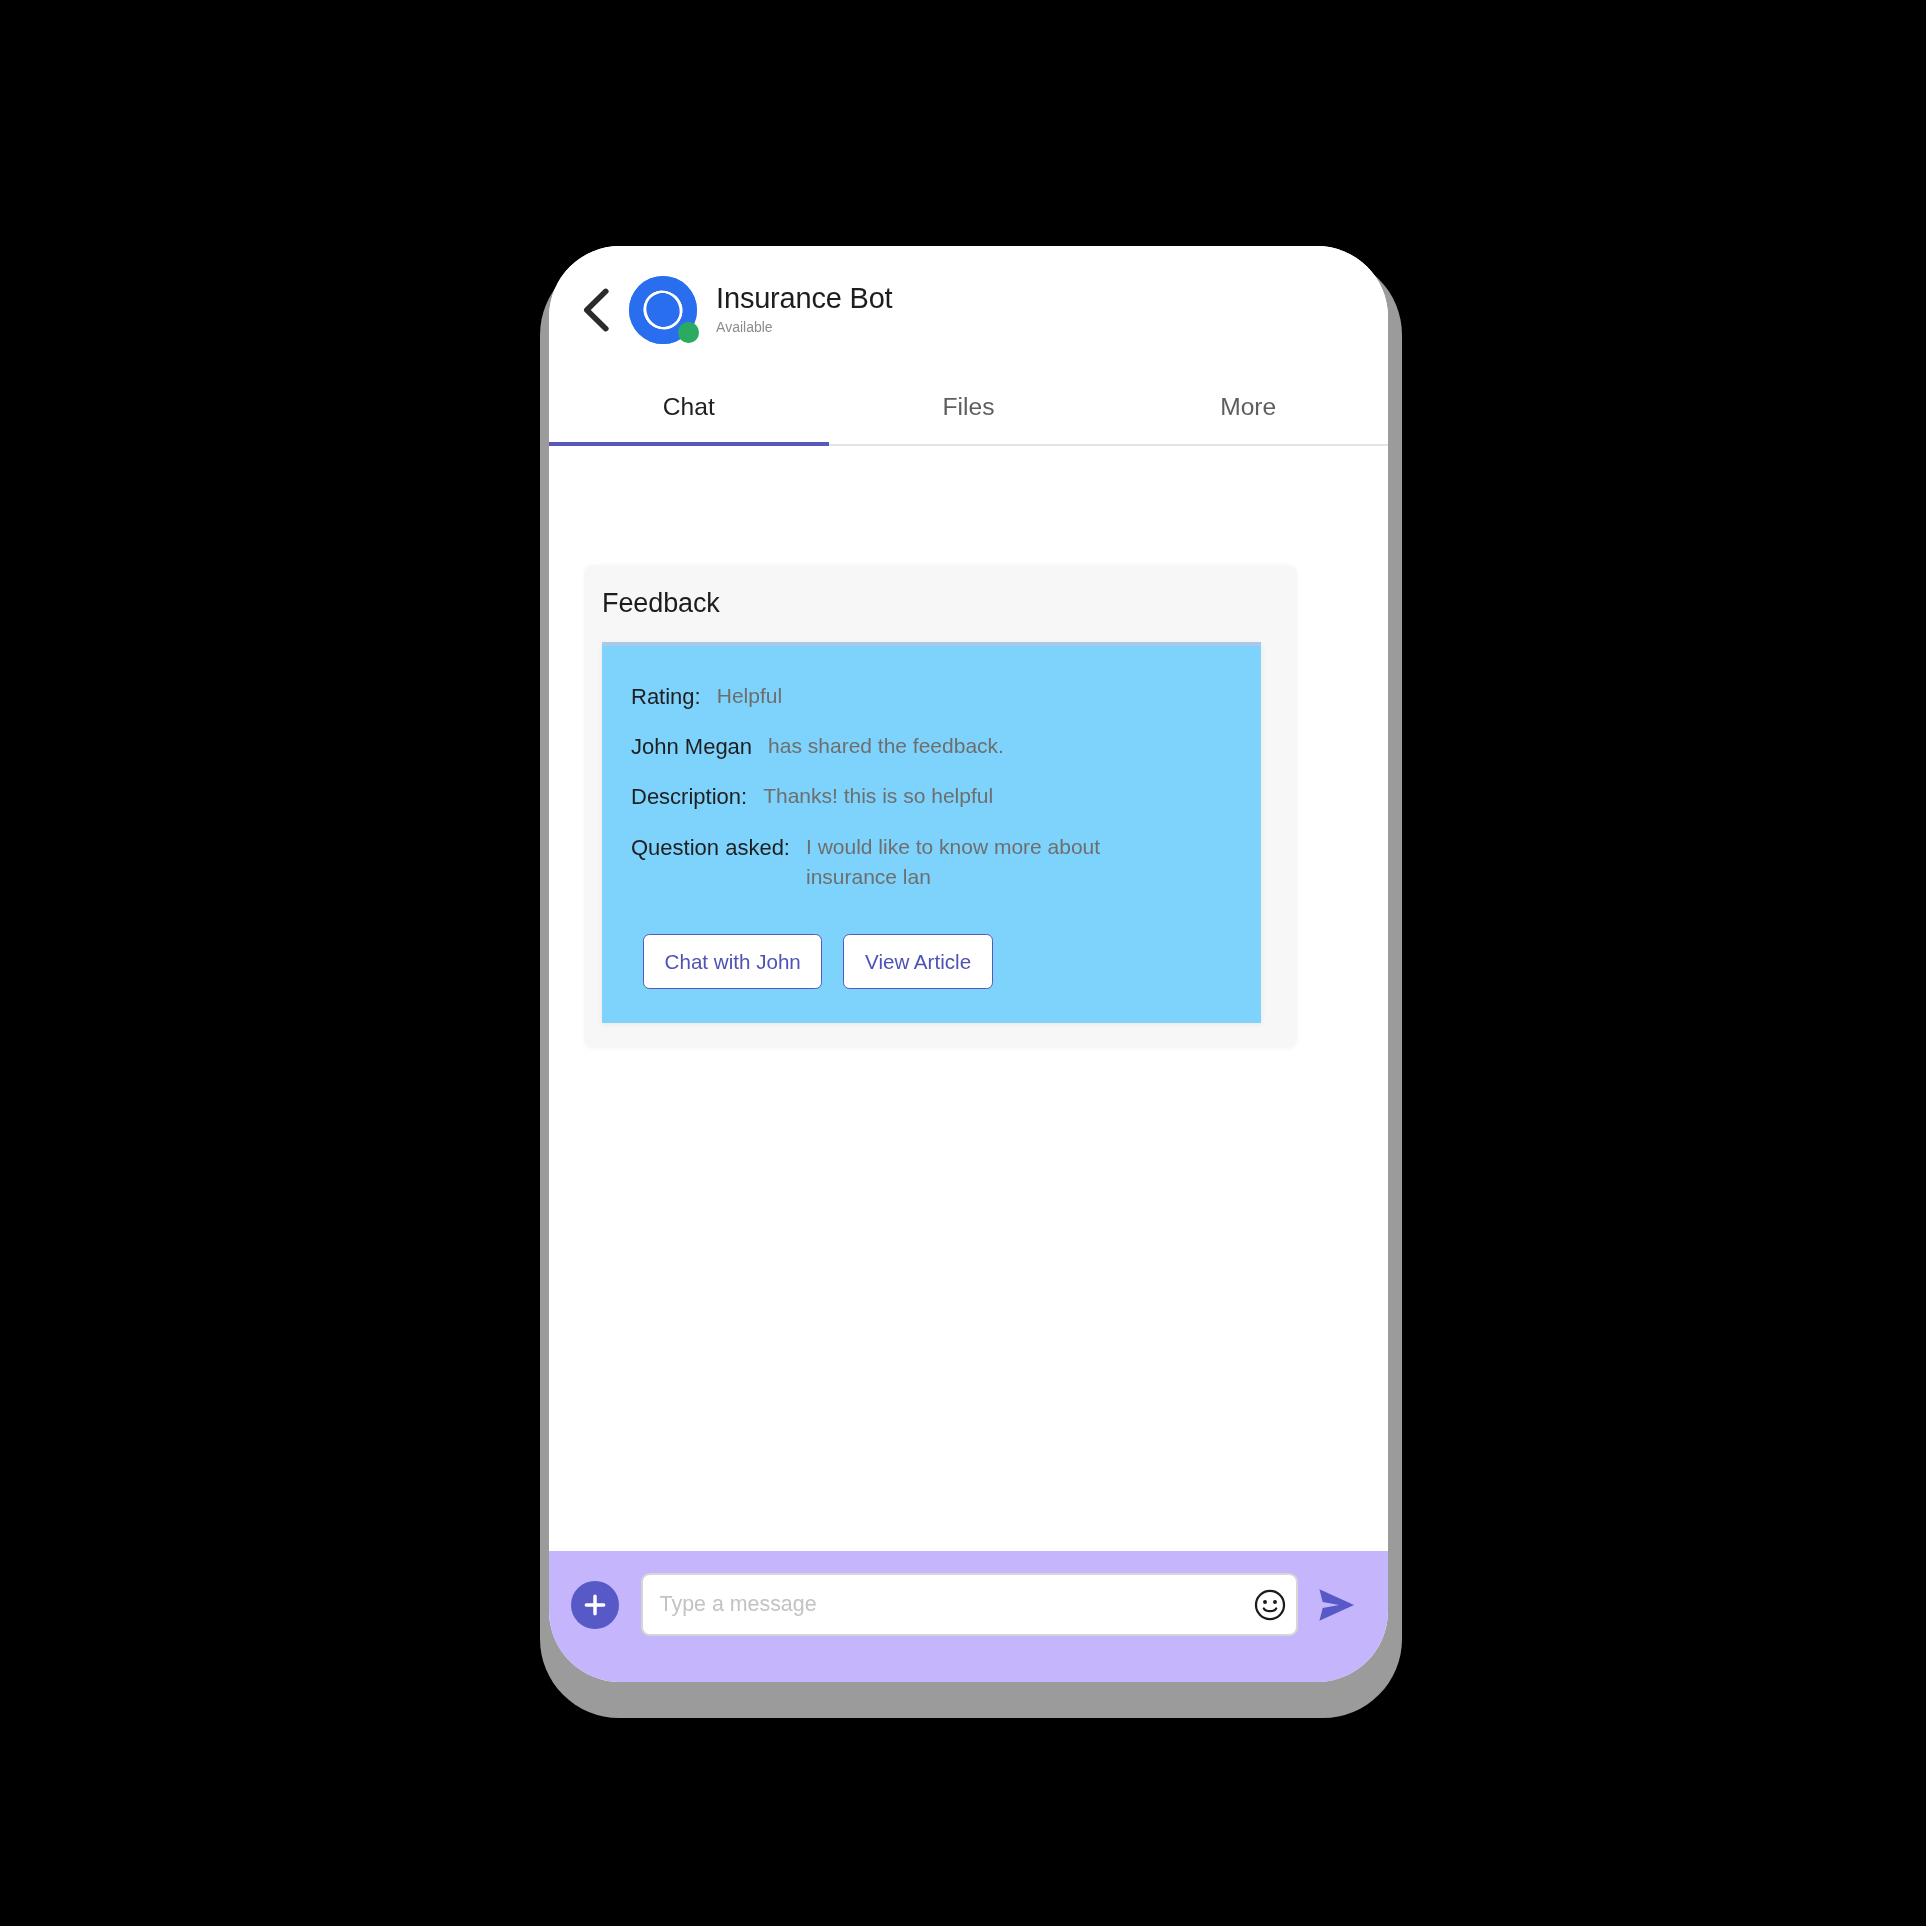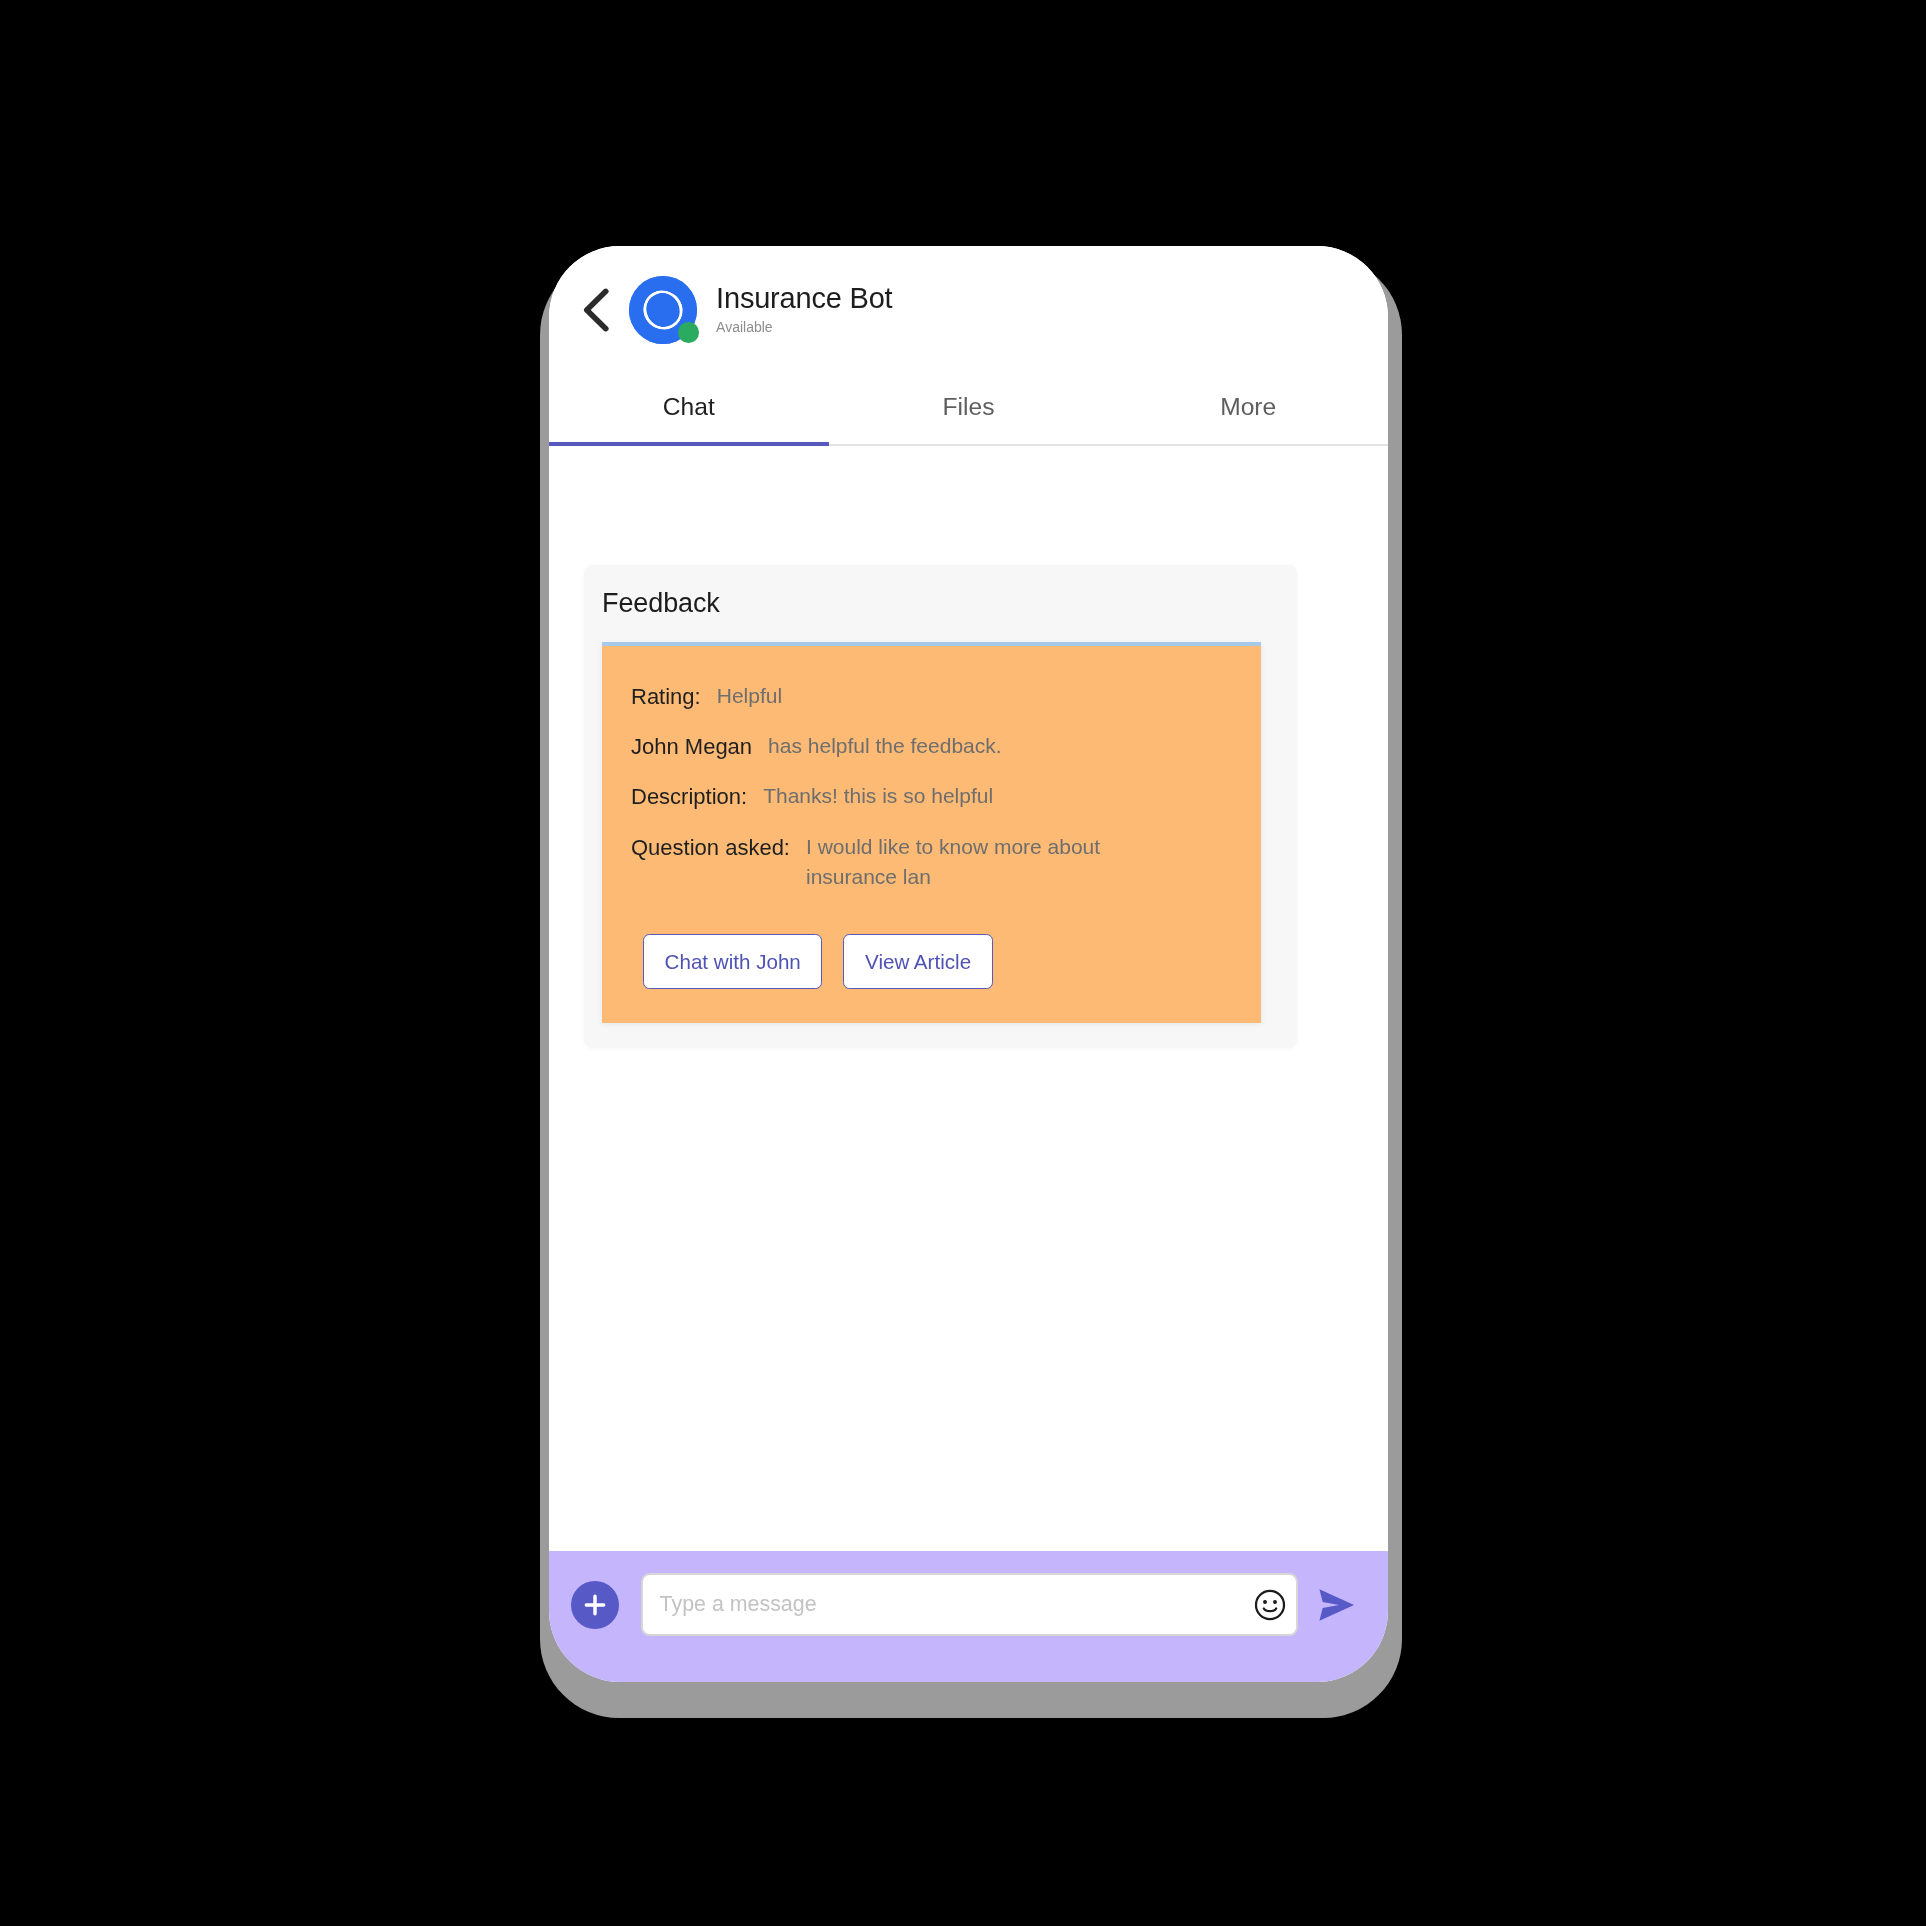--- a/index.html
+++ b/index.html
@@ -155,21 +155,21 @@
   .feedback-title {
     font-size: 27px;
     color: #1d1d1d;
     padding: 0 0 0 18px;
     margin-bottom: 23px;
     letter-spacing: -0.1px;
   }
 
   .feedback-card {
     margin: 0 36px 0 18px;
-    background: #fdba74;
+    background: #7dd3fc;
     border-top: 4.8px solid #a9c9ea;
     box-shadow: 0 1.6px 5.5px rgba(0,0,0,0.07);
     padding: 35px 24px 34px 29px;
   }
 
   .detail-row {
     display: flex;
     align-items: flex-start;
     margin-bottom: 19px;
   }
@@ -341,21 +341,21 @@
 
         <div class="feedback-card">
 
           <div class="detail-row">
             <span class="detail-label">Rating:</span>
             <span class="detail-value">Helpful</span>
           </div>
 
           <div class="detail-row sharer-row">
             <span class="detail-label">John Megan</span>
-            <span class="detail-value">has helpful the feedback.</span>
+            <span class="detail-value">has shared the feedback.</span>
           </div>
 
           <div class="detail-row">
             <span class="detail-label">Description:</span>
             <span class="detail-value">Thanks! this is so helpful</span>
           </div>
 
           <div class="detail-row">
             <span class="detail-label">Question asked:</span>
             <span class="detail-value wrap">I would like to know more about insurance lan</span>

